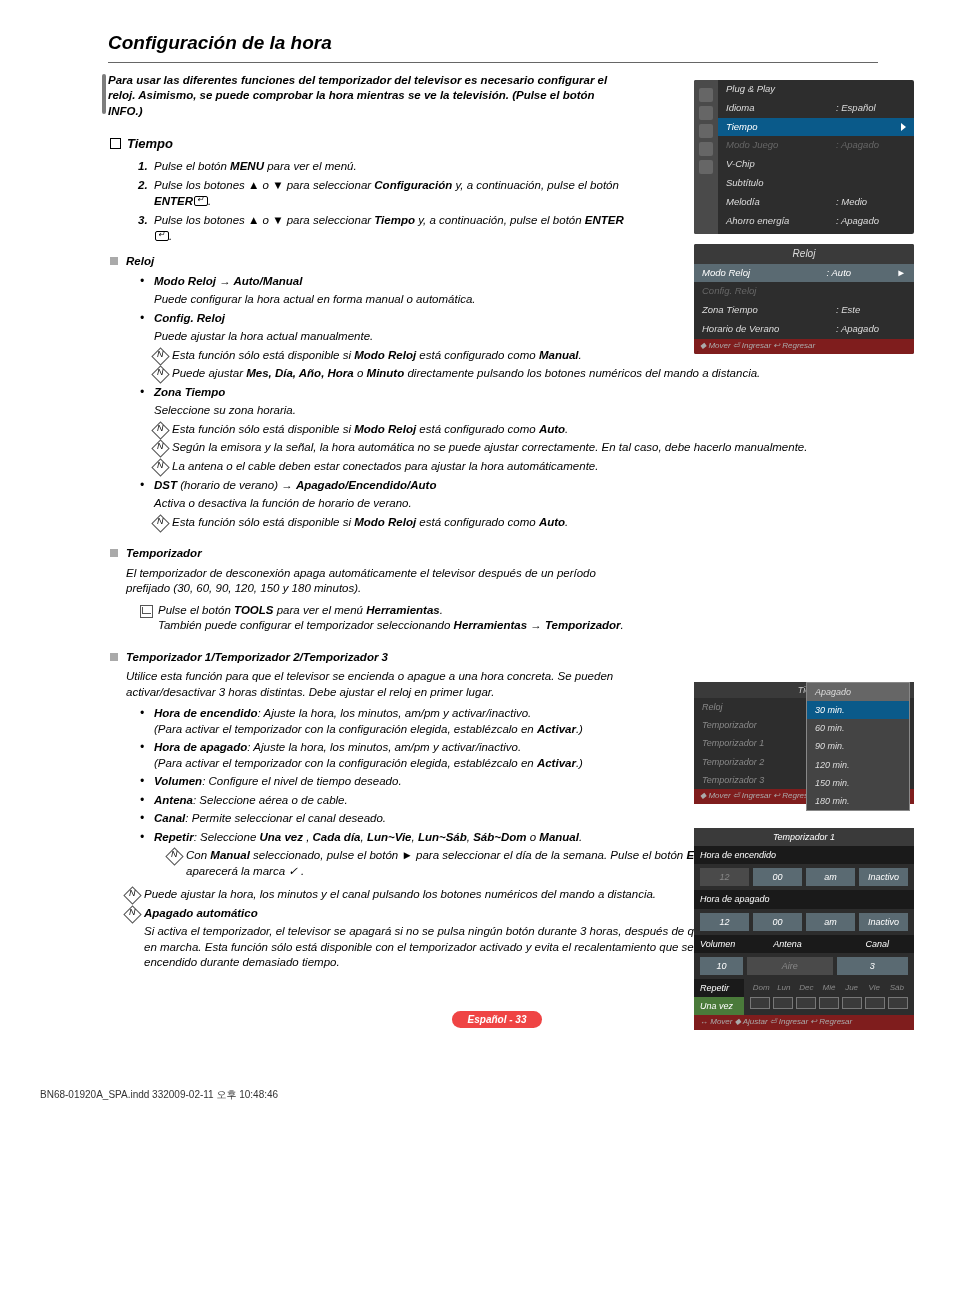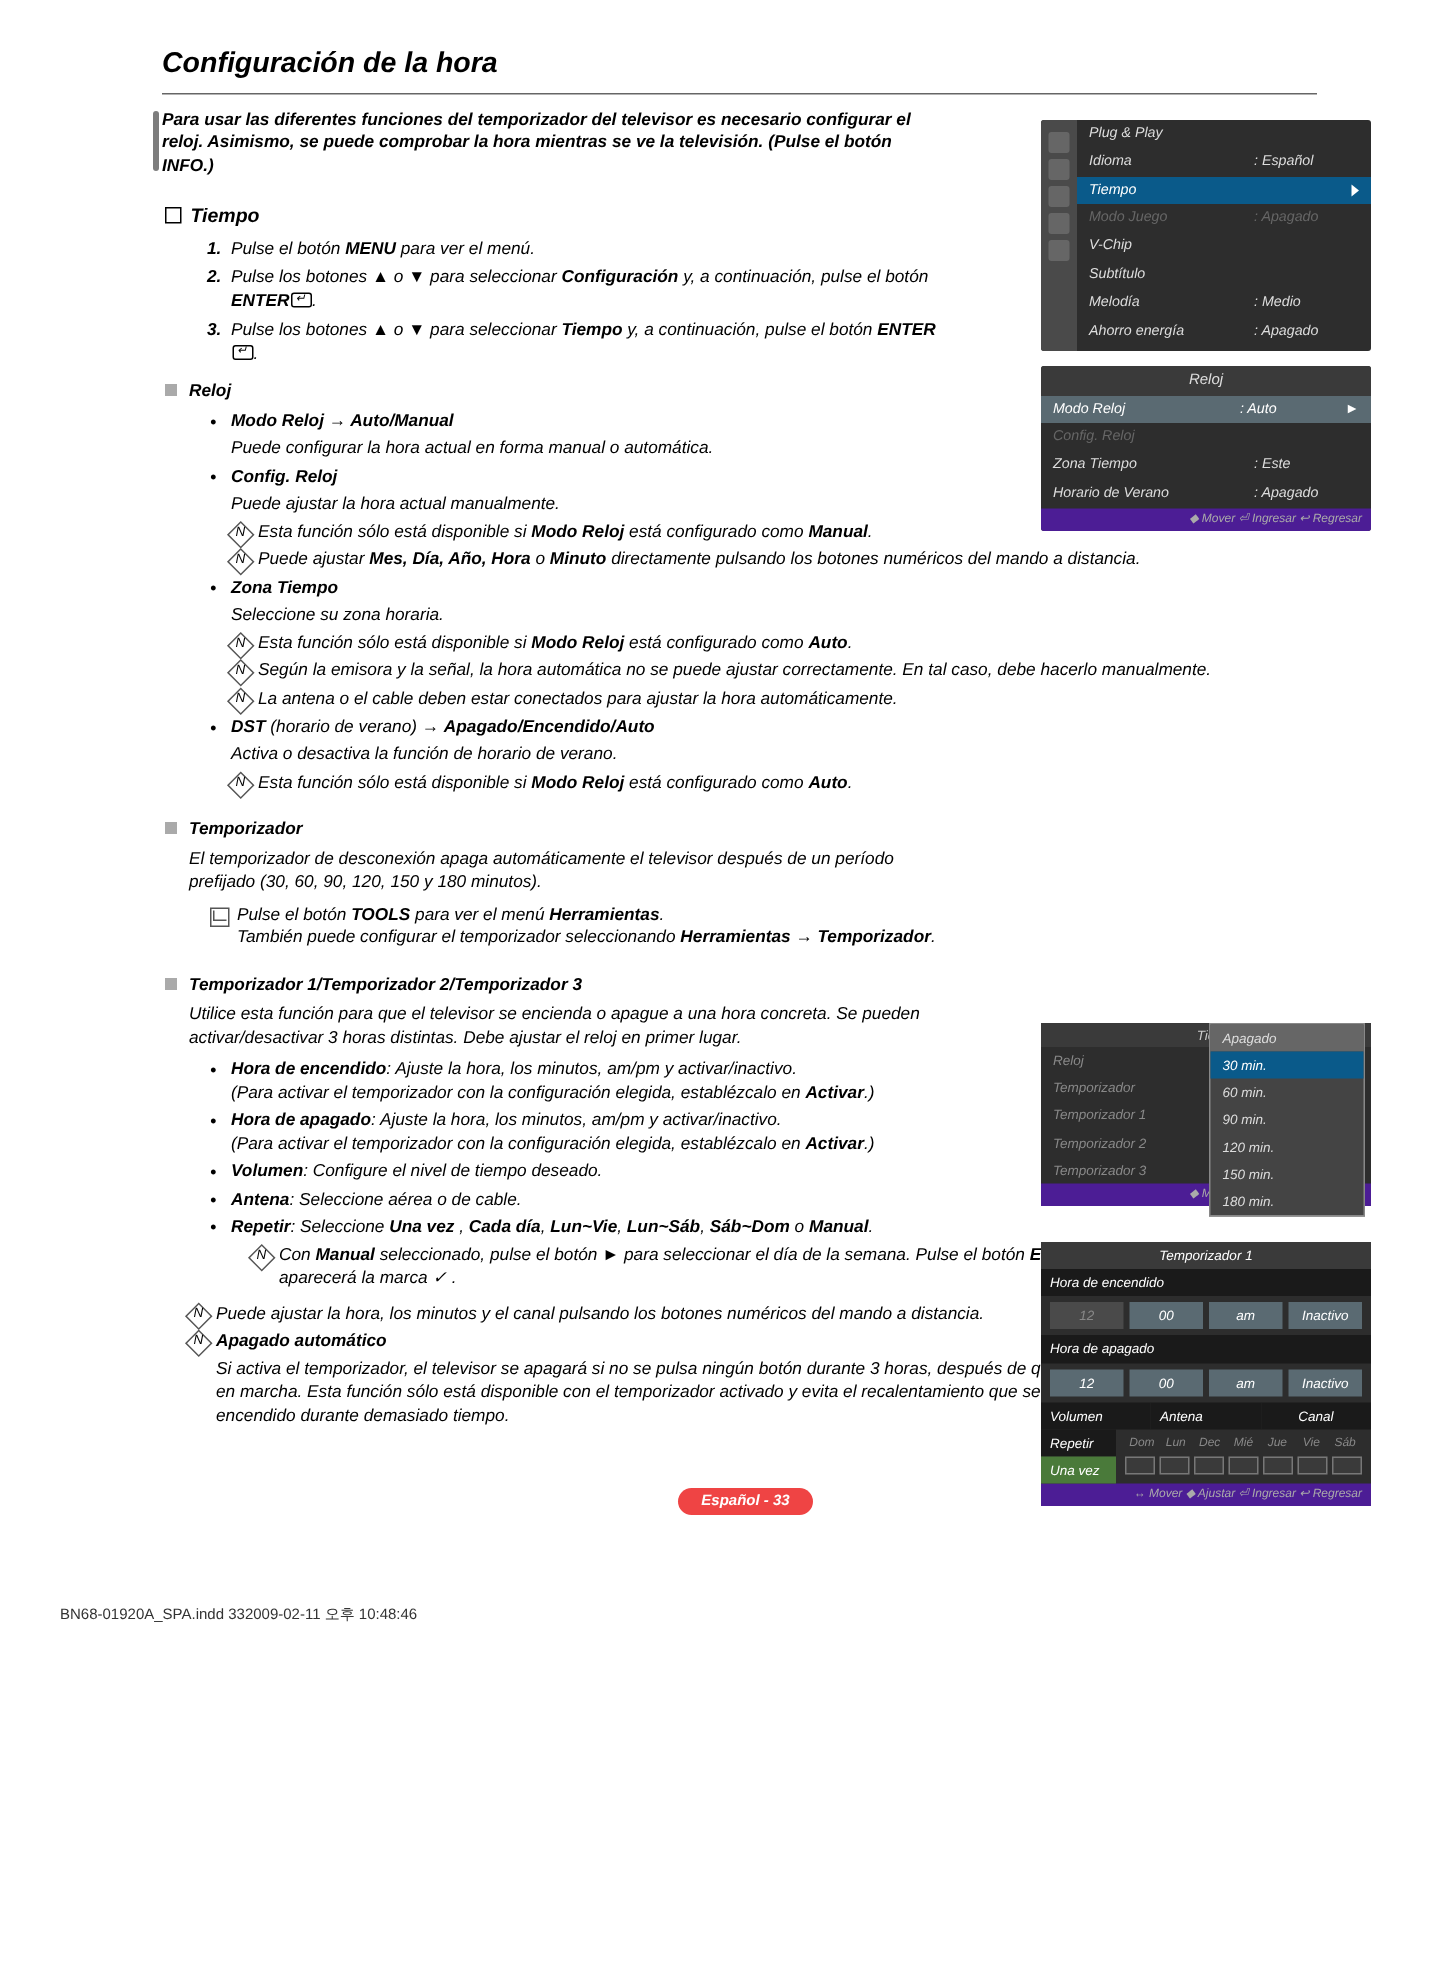--- a/index.html
+++ b/index.html
@@ -44,21 +44,21 @@
   .osd .row { display: flex; align-items: center; padding: 3px 8px; min-height: 18px; }
   .osd .row.sel { background: #0a5a8a; color: #fff; }
   .osd .row.selg { background: #5a6a72; color: #fff; }
   .osd .row.dim { color: #666; }
   .osd .row .k { flex: 1; }
   .osd .row .v { text-align: left; width: 70px; }
   .osd .title { background: #3a3a3a; text-align: center; padding: 3px; font-size: 10px; }
   .sidebar { width: 24px; background: #4a4a4a; float: left; height: 154px; padding-top: 4px; }
   .sidebar div { width: 14px; height: 14px; margin: 4px auto; background: #666; border-radius: 2px; }
   .osd-body { margin-left: 24px; }
-  .bot-hint { background: #4c1d95; font-size: 8px; text-align: right; padding: 2px 6px; color: #aaa; }
+  .bot-hint { background: #7f1d1d; font-size: 8px; text-align: left; padding: 2px 6px; color: #aaa; }
   .osd2 { position: relative; }
   .tri { display:inline-block; width:0; height:0; border-top:4px solid transparent; border-bottom:4px solid transparent; border-left:5px solid #fff; margin-left:4px; vertical-align: middle; }
 
   
   .popup { position:absolute; right: 44px; top: 682px; width: 104px; background:#444; color:#ddd; font-size:9px; border:1px solid #888; z-index: 5; }
   .popup div { padding:3px 8px; }
   .popup .hdr { background:#666; }
   .popup .hl { background:#0a5a8a; color:#fff; }
 
   .osd3 { position:absolute; right:40px; top:682px; width:220px; background:#2d2d2d; color:#888; font-size:9px; }
@@ -135,20 +135,21 @@
   <div class="narrow2" style="margin-left:10px; margin-bottom:6px;">El temporizador de desconexión apaga automáticamente el televisor después de un período prefijado (30, 60, 90, 120, 150 y 180 minutos).</div>
   <div class="note2" style="margin-left:24px"><span>Pulse el botón </span><b>TOOLS</b><span> para ver el menú </span><b>Herramientas</b><span>.</span><br><span>También puede configurar el temporizador seleccionando </span><b>Herramientas → Temporizador</b><span>.</span></div>
 
   <div class="sub-head" style="margin-top:16px"><span class="blk"></span><span>Temporizador 1/Temporizador 2/Temporizador 3</span></div>
   <div class="narrow2" style="margin-left:10px; margin-bottom:6px;">Utilice esta función para que el televisor se encienda o apague a una hora concreta. Se pueden activar/desactivar 3 horas distintas. Debe ajustar el reloj en primer lugar.</div>
   <ul class="bul">
     <li><b>Hora de encendido</b><span>: Ajuste la hora, los minutos, am/pm y activar/inactivo.</span><br><span>(Para activar el temporizador con la configuración elegida, establézcalo en </span><b>Activar</b><span>.)</span></li>
     <li><b>Hora de apagado</b><span>: Ajuste la hora, los minutos, am/pm y activar/inactivo.</span><br><span>(Para activar el temporizador con la configuración elegida, establézcalo en </span><b>Activar</b><span>.)</span></li>
     <li><b>Volumen</b><span>: Configure el nivel de tiempo deseado.</span></li>
     <li><b>Antena</b><span>: Seleccione aérea o de cable.</span></li>
+    <li><b>Canal</b><span>: Permite seleccionar el canal deseado.</span></li>
     <li><b>Repetir</b><span>: Seleccione </span><b>Una vez</b><span> , </span><b>Cada día</b><span>, </span><b>Lun~Vie</b><span>, </span><b>Lun~Sáb</b><span>, </span><b>Sáb~Dom</b><span> o </span><b>Manual</b><span>.</span></li>
   </ul>
   <div class="note" style="margin-left:52px"><span class="nlet">N</span><span>Con </span><b>Manual</b><span> seleccionado, pulse el botón ► para seleccionar el día de la semana. Pulse el botón </span><b>ENTER</b><span class="enter-icon"></span><span> sobre el día deseado y aparecerá la marca </span><span class="check">✓</span><span> .</span></div>
 
   <div class="note" style="margin-left:10px; margin-top:8px;"><span class="nlet">N</span><span>Puede ajustar la hora, los minutos y el canal pulsando los botones numéricos del mando a distancia.</span></div>
   <div class="note" style="margin-left:10px;"><span class="nlet">N</span><b>Apagado automático</b></div>
   <div style="margin-left:28px;">Si activa el temporizador, el televisor se apagará si no se pulsa ningún botón durante 3 horas, después de que el temporizador lo haya puesto en marcha. Esta función sólo está disponible con el temporizador activado y evita el recalentamiento que se puede producir si el televisor está encendido durante demasiado tiempo.</div>
 
   <div class="osd-stack">
     <div class="osd osd2" style="position:relative;">
@@ -259,20 +260,25 @@
       <div class="cell">12</div>
       <div class="cell">00</div>
       <div class="cell">am</div>
       <div class="cell">Inactivo</div>
     </div>
     <div class="split">
         <div>Volumen</div>
         <div>Antena</div>
         <div style="text-align:center">Canal</div>
       </div>
+    <div class="grid">
+      <div class="cell" style="flex:0.6">10</div>
+      <div class="cell" style="flex:1.2; background:#4a4a4a; color:#888">Aire</div>
+      <div class="cell" style="flex:1">3</div>
+    </div>
     <div style="display:flex;">
       <div class="sec" style="flex:0 0 50px;">Repetir</div>
       <div class="days" style="flex:1; align-items:center;justify-content:center;">
         <span>Dom</span>
           <span>Lun</span>
           <span>Dec</span>
           <span>Mié</span>
           <span>Jue</span>
           <span>Vie</span>
           <span>Sáb</span>

